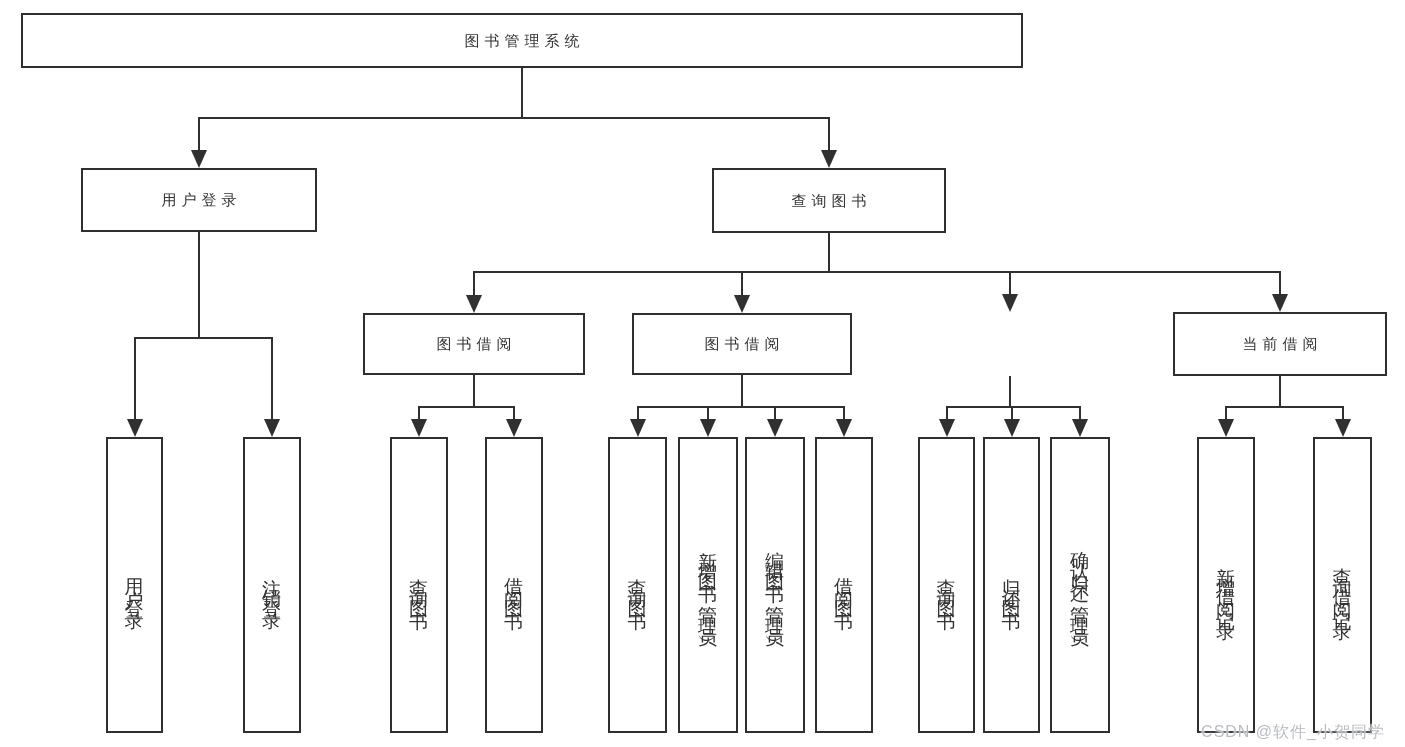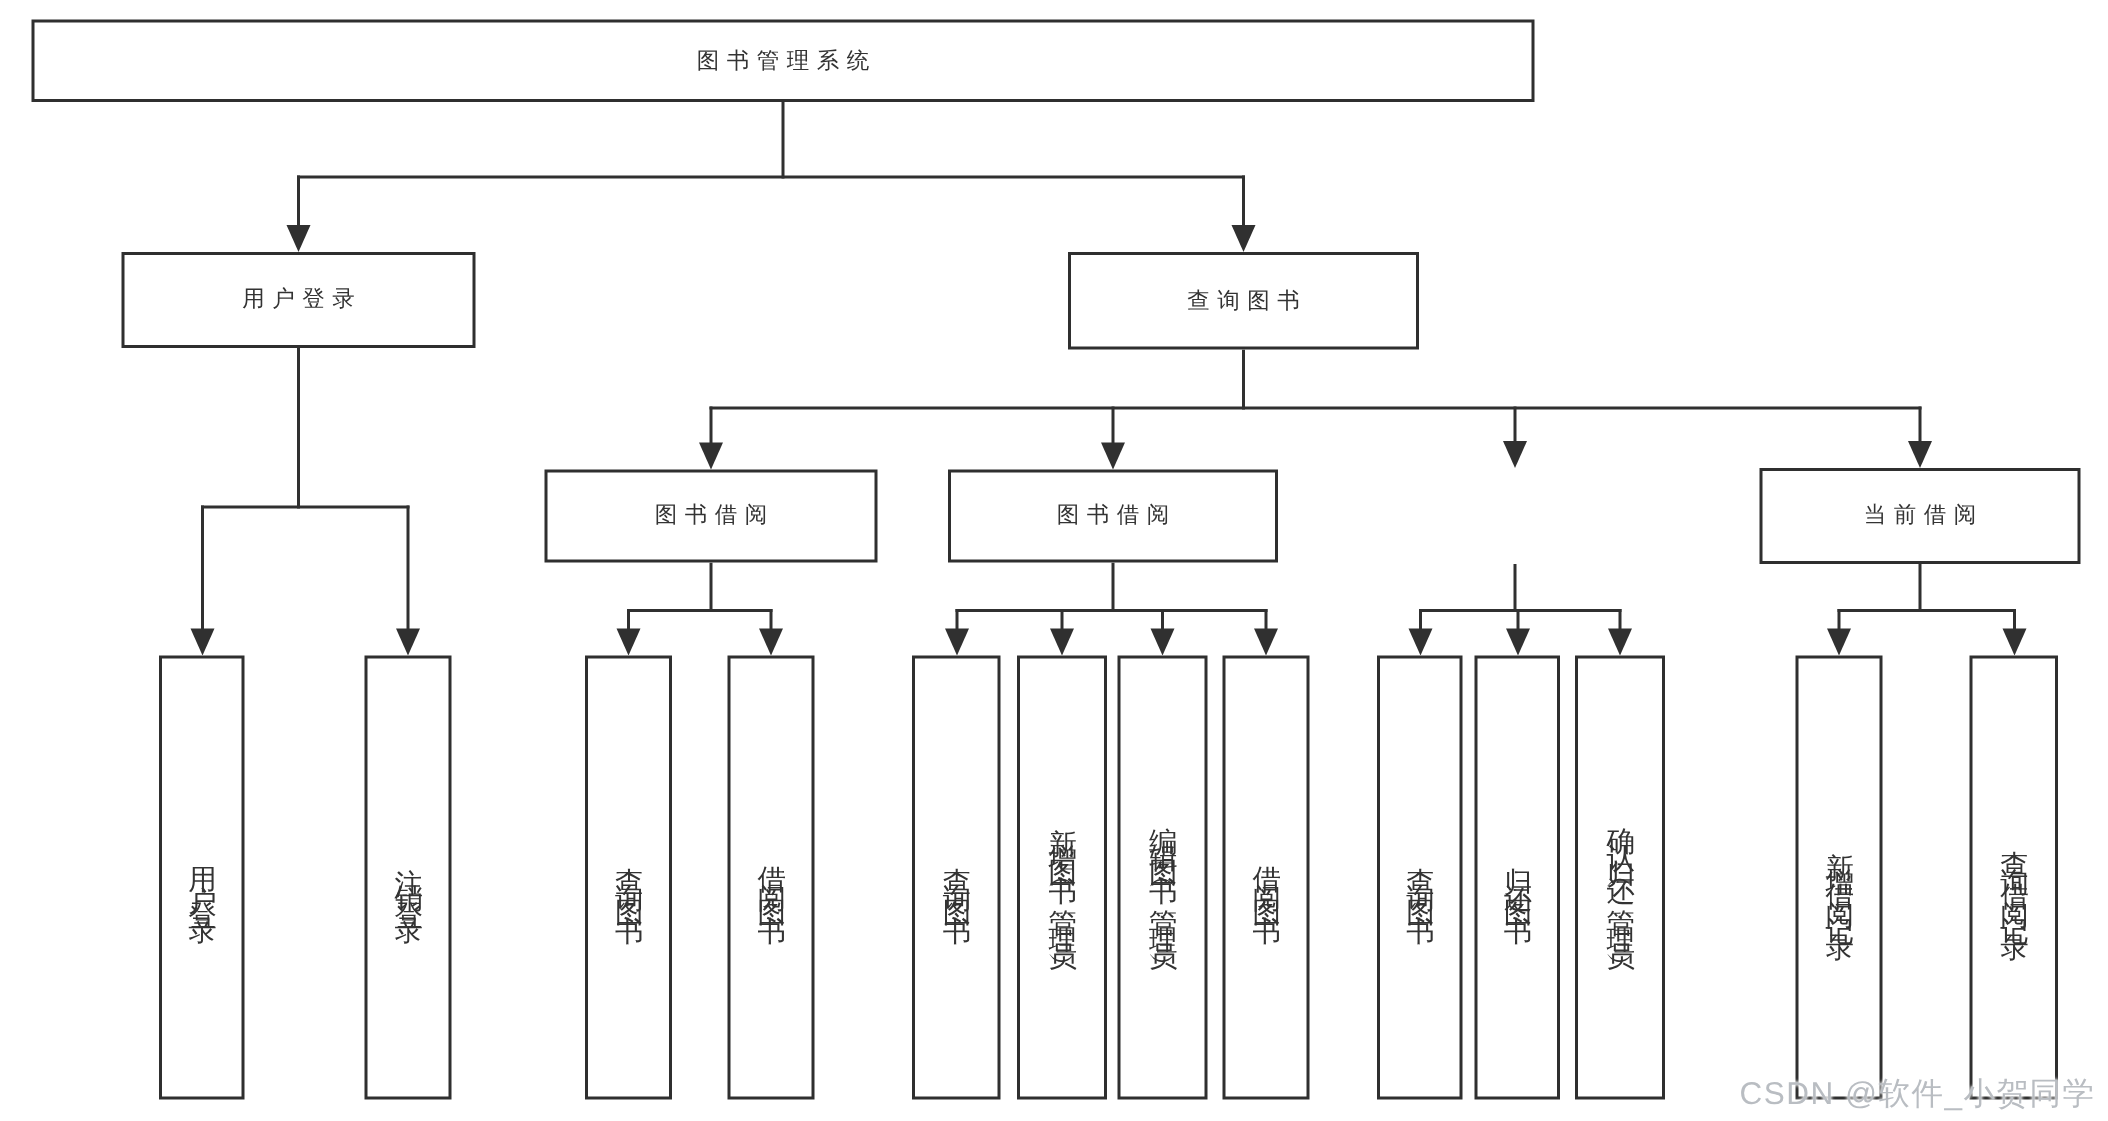--- a/index.html
+++ b/index.html
@@ -45,23 +45,23 @@
   .arrow{
     position:absolute;
     width:0;height:0;
     border-left:8px solid transparent;
     border-right:8px solid transparent;
     border-top:18px solid var(--line,#303030);
     z-index:1;
   }
   .watermark{
     position:absolute;
-    right:8px;
+    right:20px;
     bottom:4px;
-    font-size:21px;
+    font-size:16px;
     color:var(--wm,#b9bdc2);
     letter-spacing:1px;
     z-index:5;
     text-shadow:0 0 3px #ffffff,0 0 2px #ffffff;
     white-space:nowrap;
   }
 </style>
 </head>
 <body>
 

